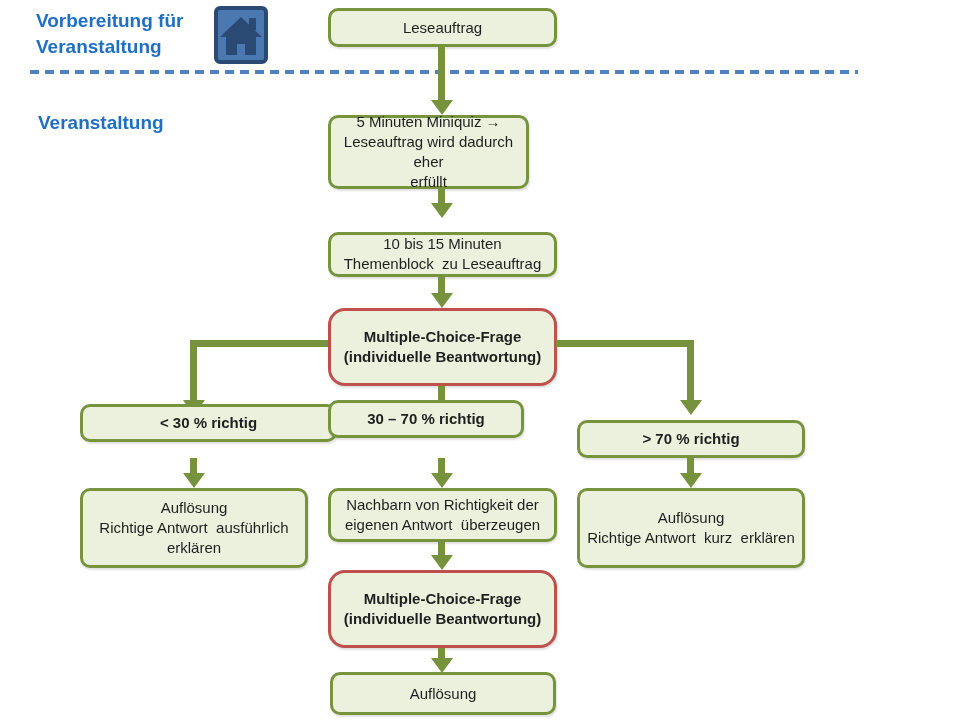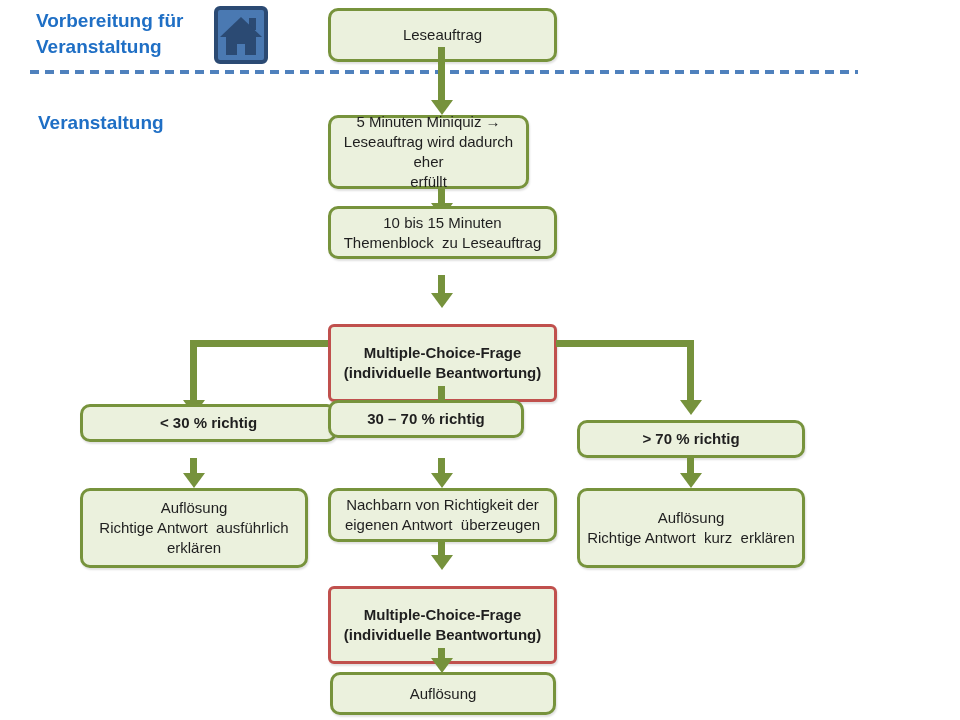--- a/index.html
+++ b/index.html
@@ -36,21 +36,21 @@
     background:var(--box-fill);
     border:3px solid var(--box-border-green);
     border-radius:10px;
     color:var(--text-dark);
     font-size:15px;
     line-height:1.32;
     box-shadow:1px 2px 2px rgba(0,0,0,0.12);
   }
   .node span { white-space:pre-wrap; }
   .node.bold { font-weight:bold; }
-  .node.red { border-color:var(--box-border-red); border-radius:6px; font-weight:bold;margin-top:16px; }
+  .node.red { border-color:var(--box-border-red); border-radius:17px; font-weight:bold; }
 
   .vstem { position:absolute; width:7px; background:var(--arrow-green); }
   .hbar  { position:absolute; height:7px; background:var(--arrow-green); }
   .vhead {
     position:absolute; width:0; height:0;
     border-left:11px solid transparent;
     border-right:11px solid transparent;
     border-top:15px solid var(--arrow-green);
   }
 
@@ -79,37 +79,37 @@
       <polygon points="27,11 48,31 6,31" fill="var(--icon-blue-dark)"></polygon>
       <rect x="12" y="30" width="30" height="19" fill="var(--icon-blue-dark)"></rect>
       <rect x="23" y="38" width="8" height="11" fill="var(--icon-blue-fill)"></rect>
     </svg>
   </div>
 
   <div class="divider" style="left:30px; top:70px; width:828px;"></div>
 
   <div class="phase" style="left:38px; top:110px; width:200px;">Veranstaltung</div>
 
-  <div class="node" style="left:328px; top:8px; width:229px; height:54px;">
+  <div class="node" style="left:328px; top:8px; width:229px; height:39px;">
     <span>Leseauftrag</span>
   </div>
 
   <div class="vstem" style="left:438px; top:47px; height:53px;"></div>
   <div class="vhead" style="left:431px; top:100px;"></div>
 
   <div class="node" style="left:328px; top:115px; width:201px; height:74px;">
     <span>5 Minuten Miniquiz →
 Leseauftrag wird dadurch eher
 erfüllt</span>
   </div>
 
   <div class="vstem" style="left:438px; top:189px; height:14px;"></div>
   <div class="vhead" style="left:431px; top:203px;"></div>
 
-  <div class="node" style="left:328px; top:206px; width:229px; height:53px;">
+  <div class="node" style="left:328px; top:232px; width:229px; height:45px;align-items:flex-end;">
     <span>10 bis 15 Minuten
 Themenblock  zu Leseauftrag</span>
   </div>
 
   <div class="vstem" style="left:438px; top:275px; height:18px;"></div>
   <div class="vhead" style="left:431px; top:293px;"></div>
 
   <div class="node red" style="left:328px; top:308px; width:229px; height:78px;">
     <span>Multiple-Choice-Frage
 (individuelle Beantwortung)</span>

